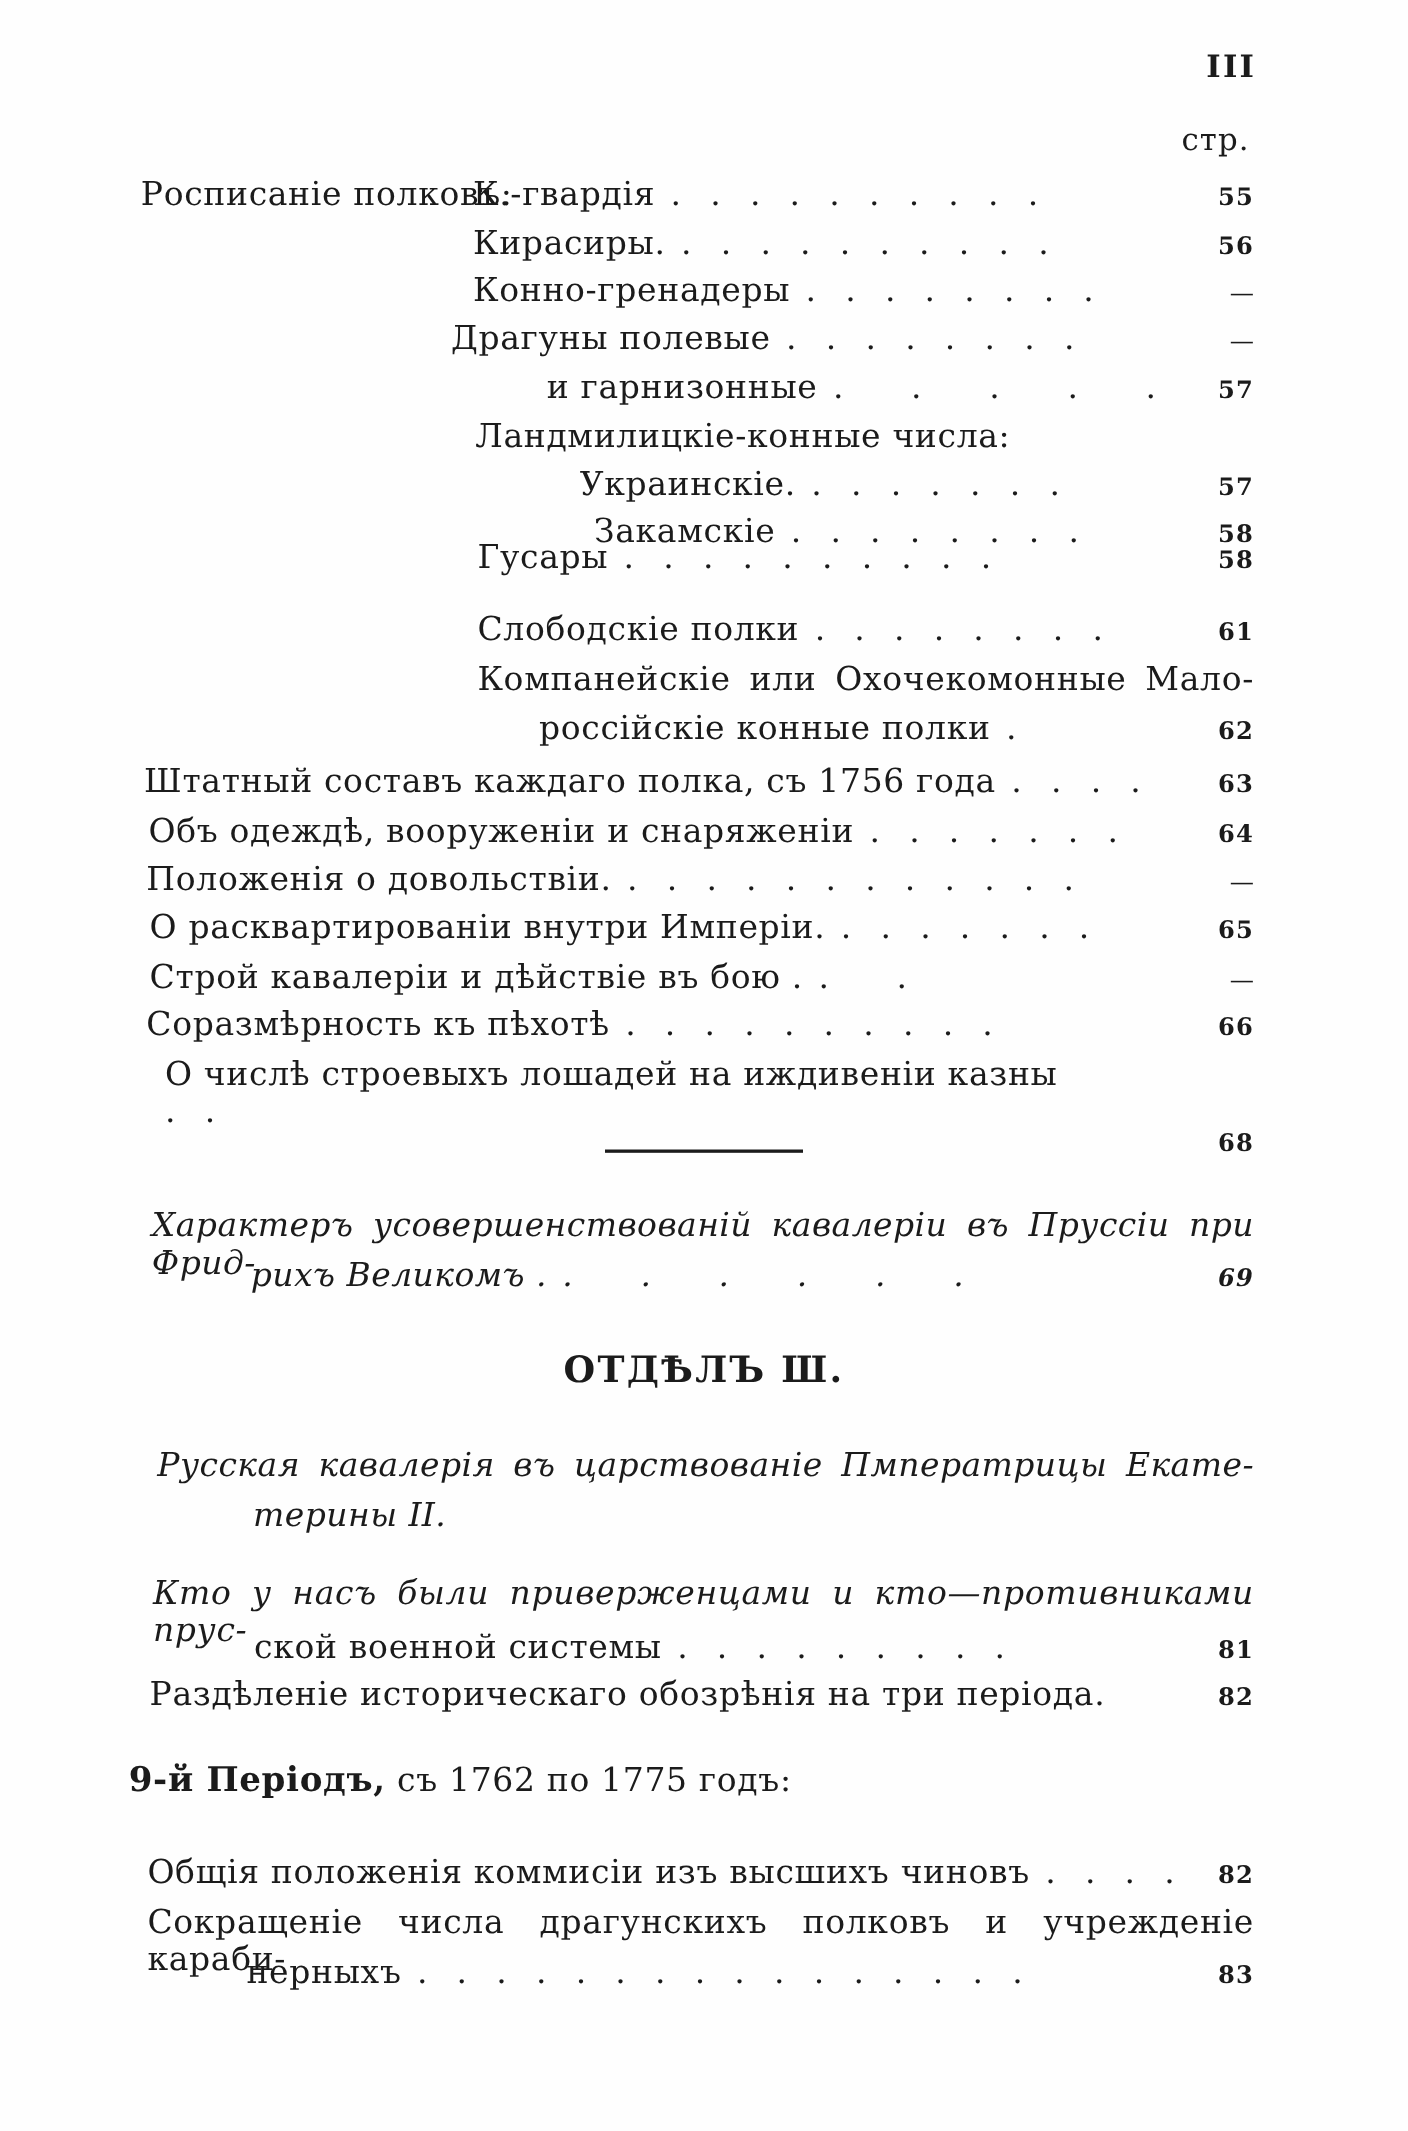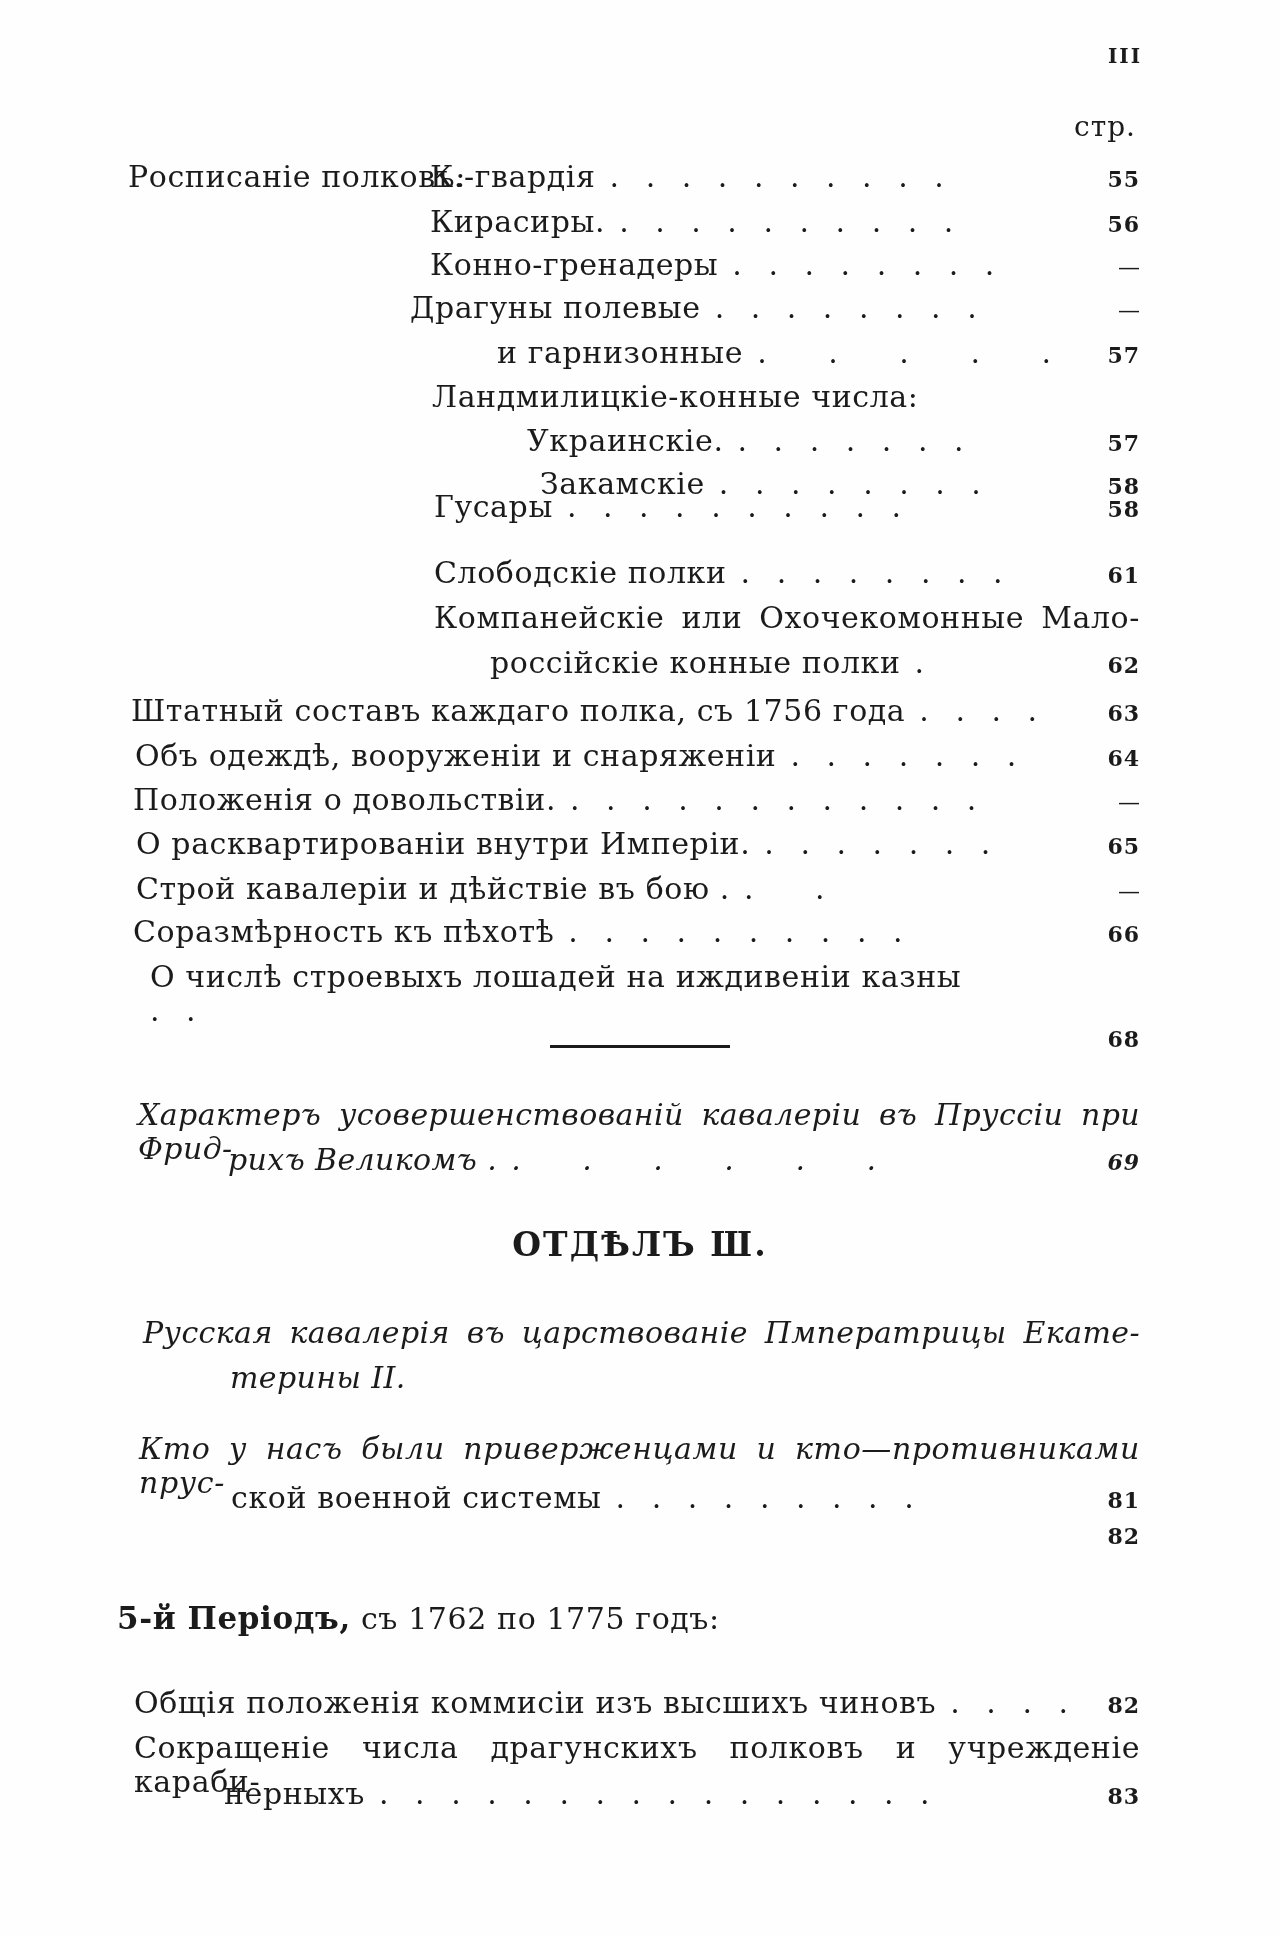--- a/index.html
+++ b/index.html
@@ -7,21 +7,21 @@
   .page{
     position:relative;
     width:1280px;height:1937px;
     margin:0 auto;
     background:#fefefe;
     color:#1b1b1b;
     overflow:hidden;
   }
   .folio{
     position:absolute;top:44px;right:138px;
-    font-size:20px;font-weight:bold;letter-spacing:2px;
+    font-size:28px;font-weight:bold;letter-spacing:2px;
   }
   .colhead{
     position:absolute;top:110px;right:144px;
     font-size:28px;letter-spacing:1px;
   }
   .row{
     position:absolute;right:140px;
     display:flex;align-items:baseline;
     font-size:30px;line-height:1.12;
     letter-spacing:0.6px;white-space:nowrap;
@@ -163,35 +163,36 @@
       <div class="row italic" style="top: 1361px; left: 230px;">
         <span class="t">терины II.</span>
       </div>
       <div class="row fill" style="top: 1432px; left: 139px; font-style: italic;"><span class="t">Кто у насъ были приверженцами и кто—противниками прус-</span></div>
       <div class="row" style="top: 1481px; left: 231px;">
         <span class="t">ской военной системы</span>
         <span class="dots">. . . . . . . . .</span>
         <span class="pg">81</span>
       </div>
       <div class="row" style="top: 1524px; left: 136px;">
+        <span class="t">Раздѣленіе историческаго обозрѣнія на три періода.</span>
         <span class="pg">82</span>
       </div>
       <div class="row" style="top: 1686px; left: 134px;">
         <span class="t">Общія положенія коммисіи изъ высшихъ чиновъ</span>
         <span class="dots">. . . .</span>
         <span class="pg">82</span>
       </div>
       <div class="row fill" style="top: 1731px; left: 134px;"><span class="t">Сокращеніе числа драгунскихъ полковъ и учрежденіе караби-</span></div>
       <div class="row" style="top: 1777px; left: 224px;">
         <span class="t">нерныхъ</span>
         <span class="dots">. . . . . . . . . . . . . . . .</span>
         <span class="pg">83</span>
       </div>
     </div>
 
   <div class="divider" style="left: 550px; top: 1045px; width: 180px;"></div>
 
   <div class="section-heading" style="top: 1225px;">ОТДѢЛЪ Ш.</div>
 
   <div class="subhead" style="left: 117px; top: 1600px;">
-    <span class="b">5-й Періодъ,</span><span> съ 1762 по 1775 годъ:</span>
+    <span class="b">9-й Періодъ,</span><span> съ 1762 по 1775 годъ:</span>
   </div>
 </div>
 
 </body></html>

